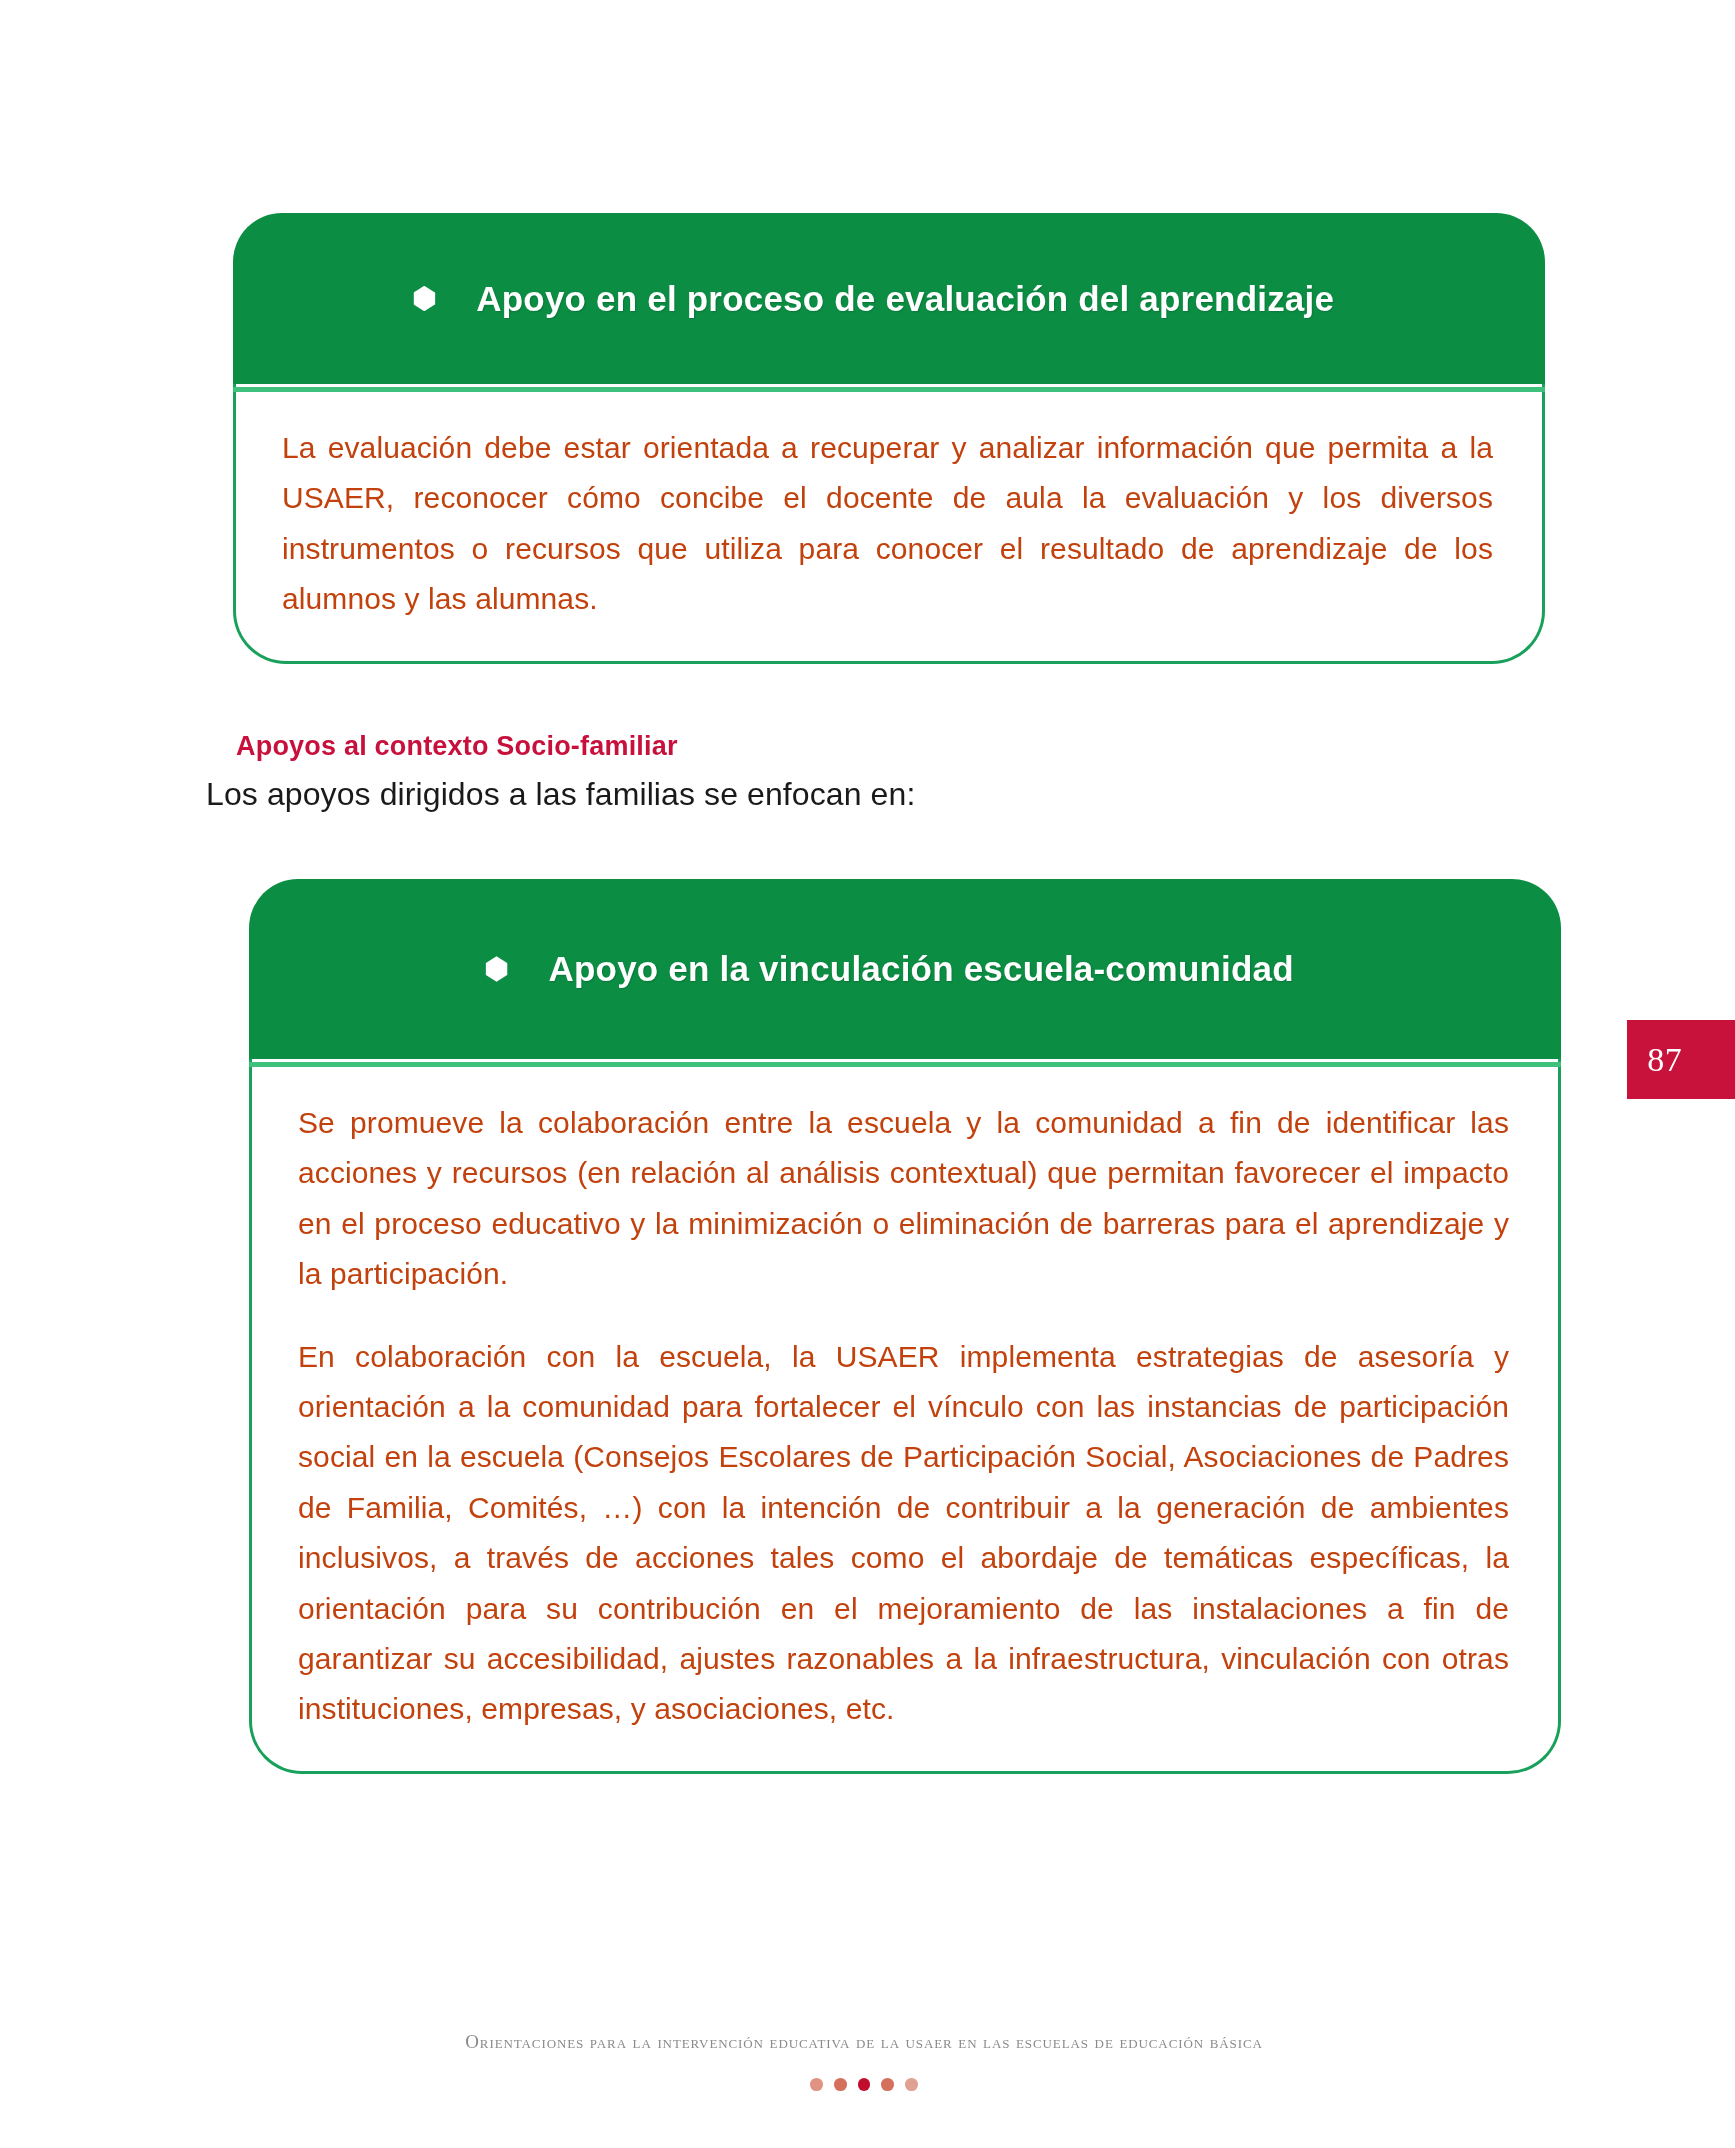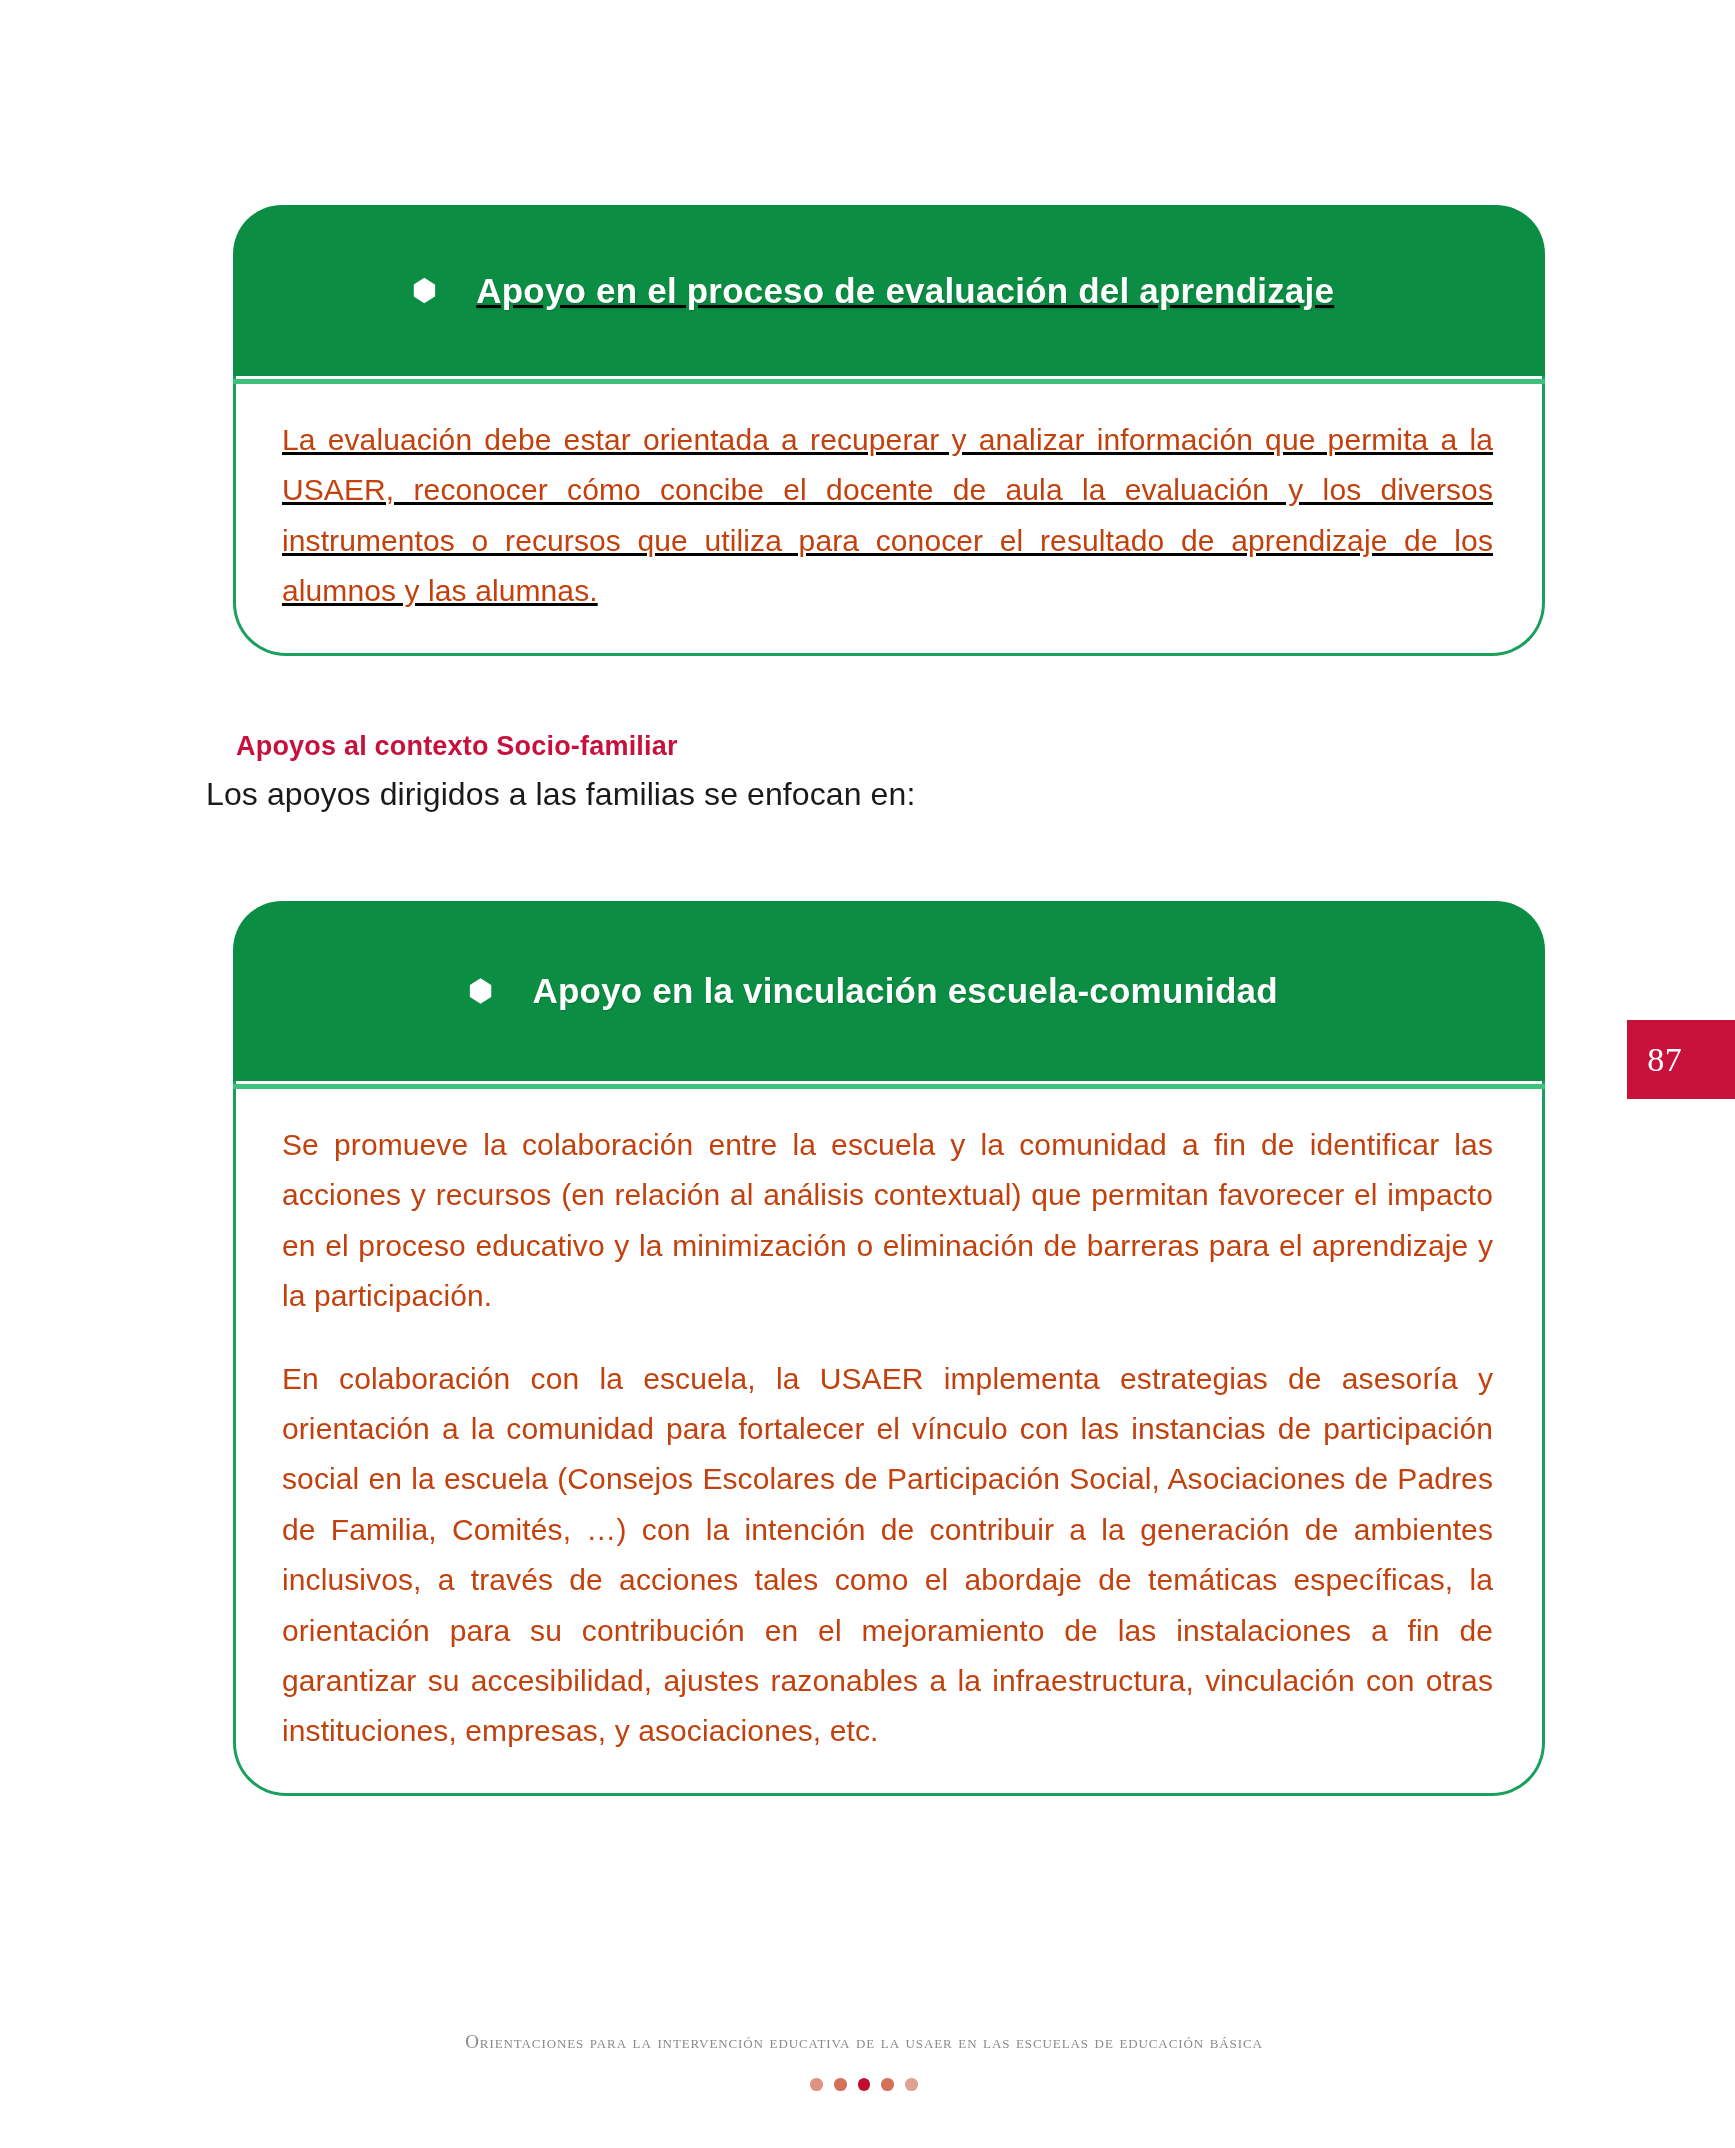--- a/index.html
+++ b/index.html
@@ -88,21 +88,21 @@
     line-height: 1.68;
     text-align: justify;
     text-justify: inter-word;
     letter-spacing: 0.1px;
   }
   .callout-body p + p {
     margin-top: 32px;
   }
 
   
-  #box-evaluacion { top: 205px; text-decoration: underline; }
+  #box-evaluacion { top: 213px; }
   #box-evaluacion .callout-header { height: 171px; }
 
   
   .section-heading {
     position: absolute;
     left: 206px;
     top: 731px;
     color: #c8103c;
     font-size: 27px;
     font-weight: bold;
@@ -112,21 +112,21 @@
   .section-intro {
     position: absolute;
     left: 206px;
     top: 776px;
     color: #1a1a1a;
     font-size: 32px;
     letter-spacing: 0.1px;
   }
 
   
-  #box-vinculacion { top: 901px; }
+  #box-vinculacion { top: 879px; margin-left: 16px; }
   #box-vinculacion .callout-header { height: 180px; }
 
   
   .page-tab {
     position: absolute;
     left: 1627px;
     top: 1020px;
     width: 108px;
     height: 79px;
     background: #c8123c;

